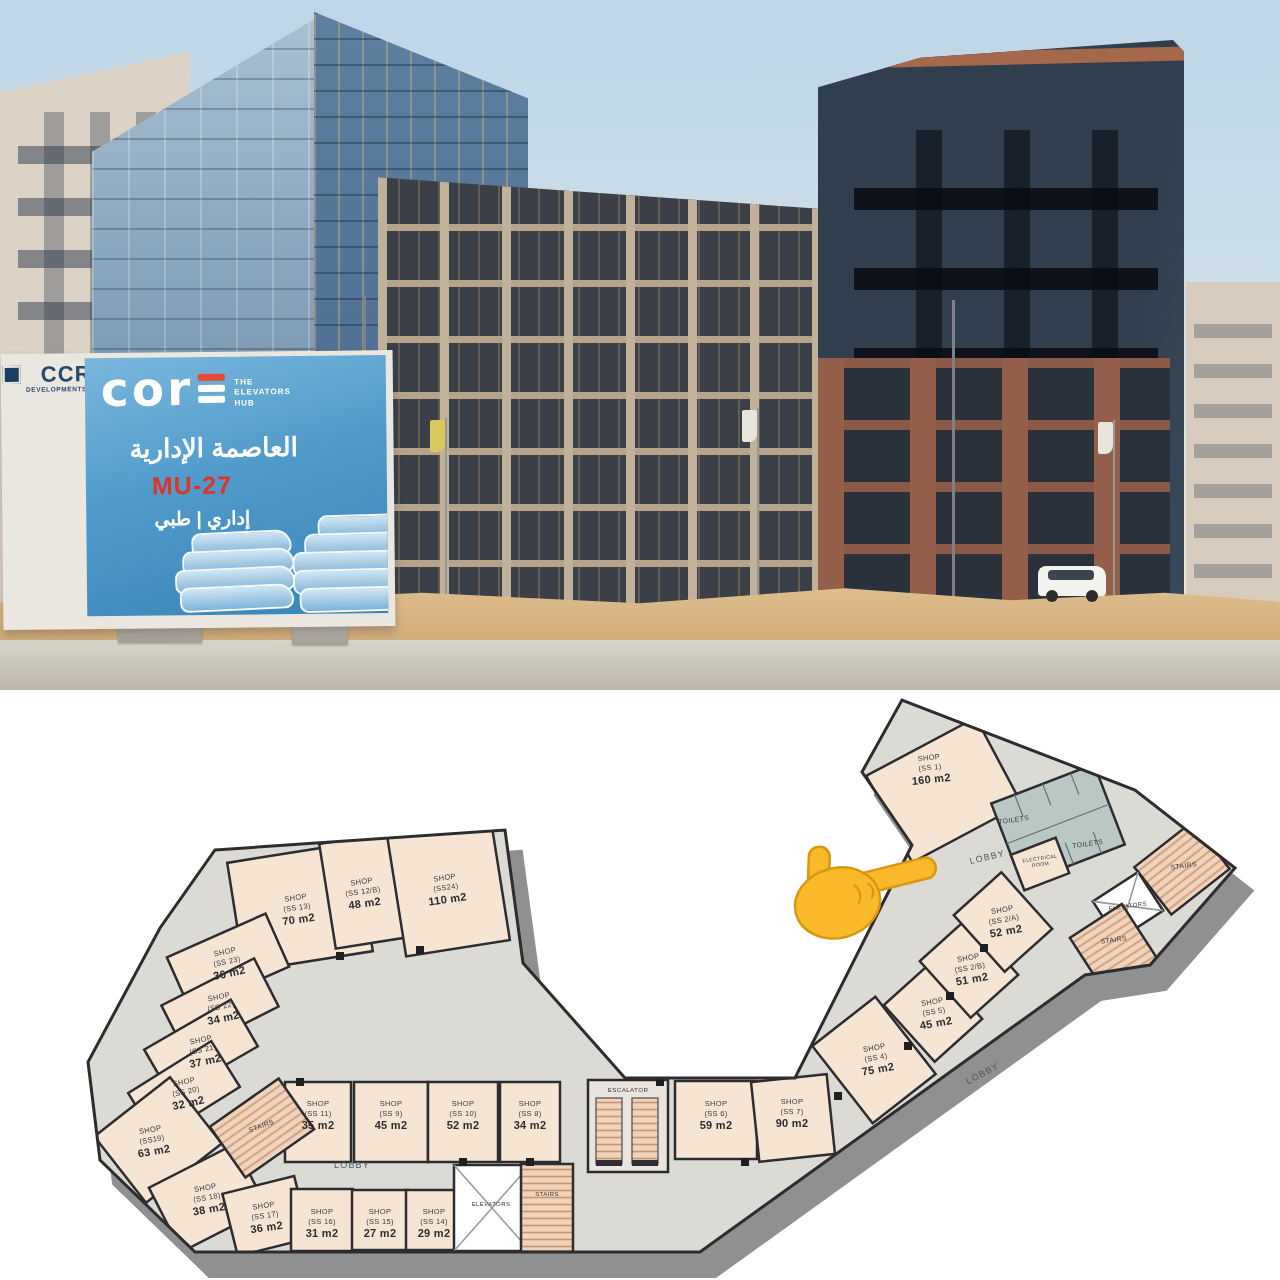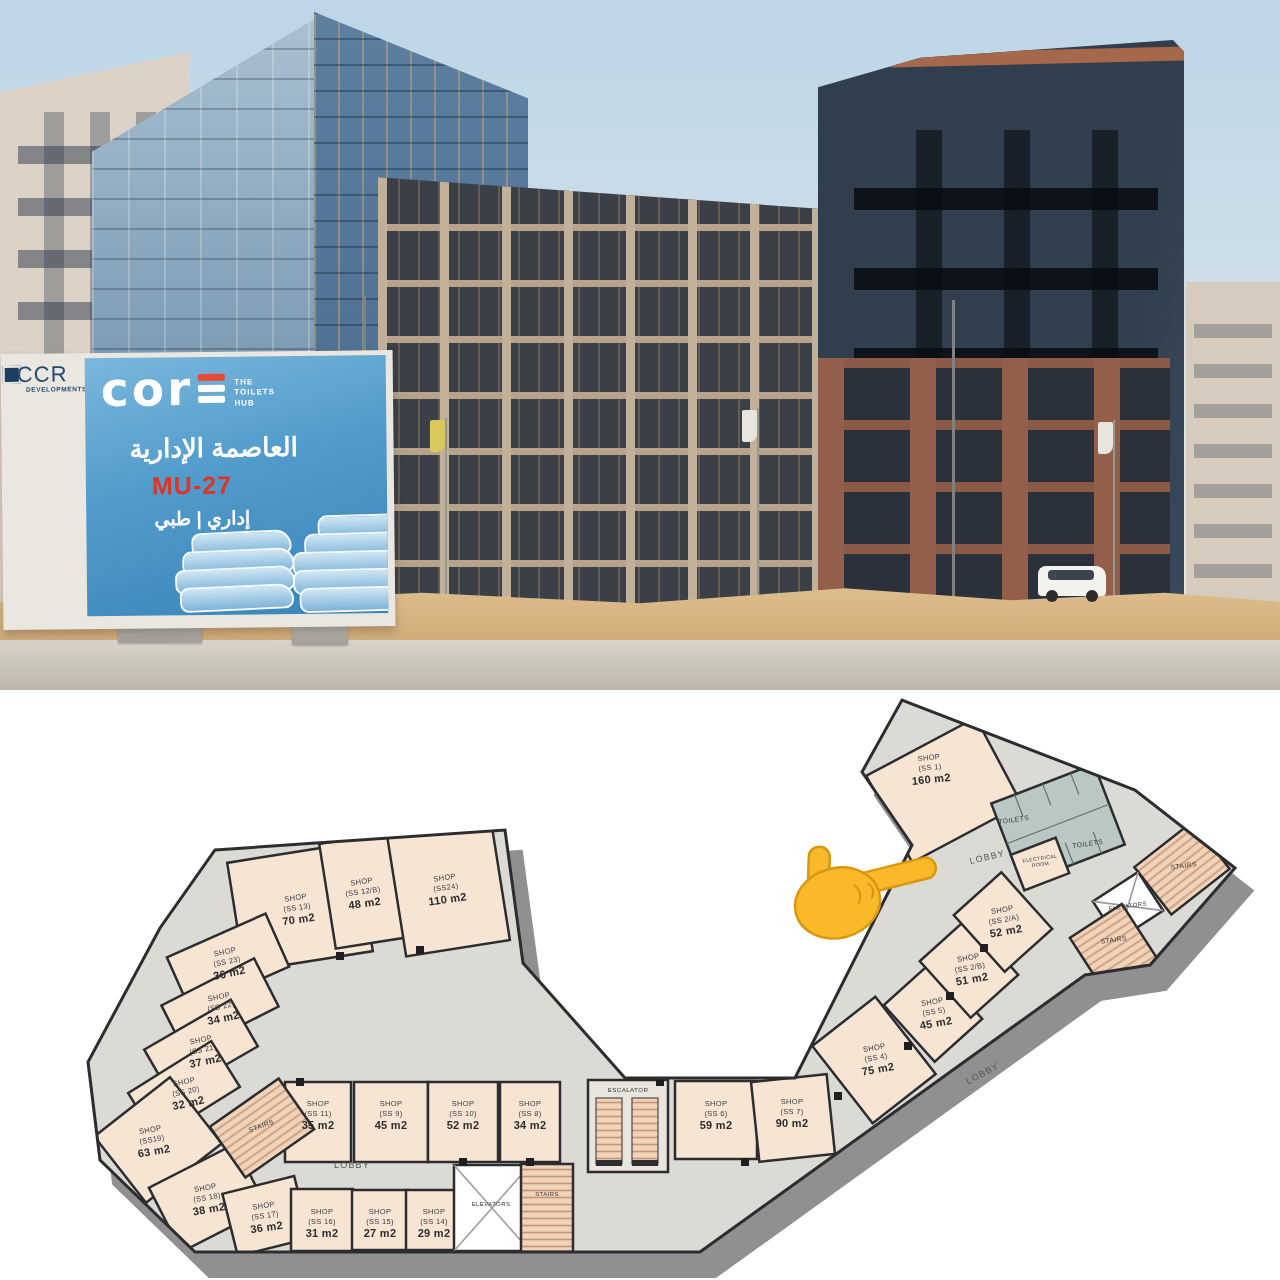--- a/index.html
+++ b/index.html
@@ -59,21 +59,21 @@
   .flagpole{background:#98988f;width:2px;}
   .flag{position:absolute;width:15px;height:32px;border-radius:2px 2px 8px 2px;}
   .car{left:1038px;top:566px;width:68px;height:30px;background:#f2f2ef;border-radius:8px 10px 4px 4px;}
   .car .glass{position:absolute;left:10px;top:4px;right:12px;height:10px;background:#3c4450;border-radius:4px;}
   .car .wh{position:absolute;bottom:-6px;width:12px;height:12px;border-radius:50%;background:#2c2c2c;}
   
   .wall{left:2px;top:352px;width:392px;height:276px;background:#eae7e0;transform:rotate(-0.6deg);
         box-shadow:0 5px 9px rgba(60,50,40,.3);}
   .ccr-mark{position:absolute;left:2px;top:12px;width:18px;height:18px;background:#1c3f63;
         box-shadow:inset 0 0 0 2px #eae7e0, inset 0 0 0 4px #1c3f63;}
-  .ccr-name{position:absolute;left:16px;top:8px;font-size:22px;font-weight:normal;color:#27496d;letter-spacing:1px;text-align:center;}
+  .ccr-name{position:absolute;left:40px;top:8px;font-size:22px;font-weight:bold;color:#27496d;letter-spacing:1px;text-align:center;}
   .ccr-sub{position:absolute;left:25px;top:32px;font-size:6.5px;font-weight:bold;color:#27496d;letter-spacing:.6px;}
   .board{position:absolute;left:84px;top:5px;right:7px;bottom:13px;overflow:hidden;
         background:linear-gradient(165deg,#7ab7dc 0%,#509bcb 45%,#3a85b8 100%);}
   .core-row{position:absolute;left:16px;top:12px;display:flex;align-items:flex-start;}
   .core-word{font-size:47px;font-weight:bold;color:#fff;letter-spacing:3px;line-height:.85;
         font-family:"DejaVu Sans",sans-serif;}
   .core-bars{margin-left:5px;padding-top:5px;}
   .core-bars div{width:27px;height:7px;border-radius:2px;background:#fff;margin-bottom:4px;}
   .core-bars div:first-child{background:#e64a35;}
   .core-tag{margin-left:9px;width:58px;font-size:8px;color:#fff;font-weight:bold;
@@ -161,21 +161,21 @@
       <div class="ccr-name">CCR</div>
       <div class="ccr-sub">DEVELOPMENTS</div>
       <div class="board">
         <div class="core-row">
           <div class="core-word">cor</div>
           <div class="core-bars">
               <div></div>
               <div></div>
               <div></div>
             </div>
-          <div class="core-tag">THE TOILETS HUB</div>
+          <div class="core-tag">THE ELEVATORS HUB</div>
         </div>
         <div class="arabic-title">العاصمة الإدارية</div>
         <div class="mu">MU-27</div>
         <div class="arabic-sub">إداري | طبي</div>
         <div class="render" style="left:88px;bottom:4px;width:120px;transform:rotate(-2deg);">
           <div class="slab" style="width:96px;margin-left:18px;"></div>
             <div class="slab" style="width:108px;margin-left:8px;"></div>
           <div class="slab" style="width:116px;"></div>
             <div class="slab" style="width:110px;margin-left:4px;"></div>
         </div>

